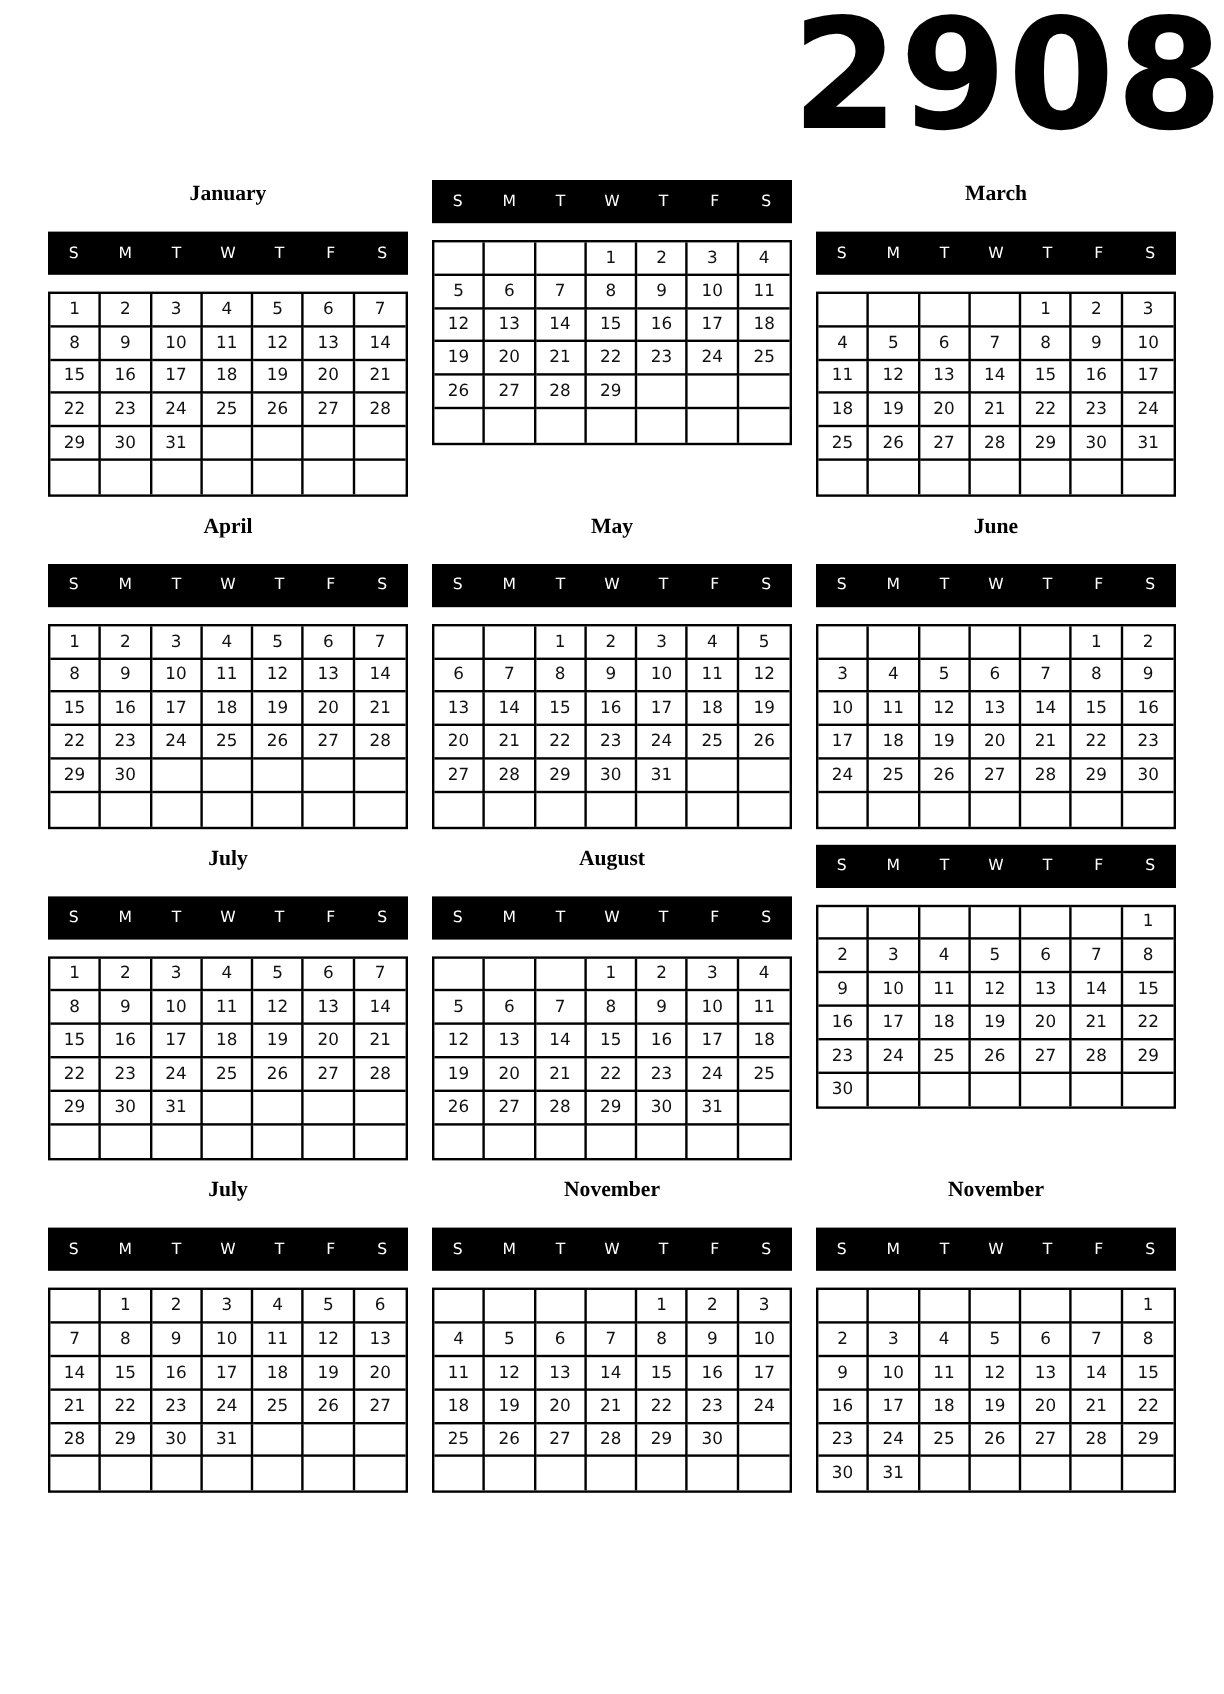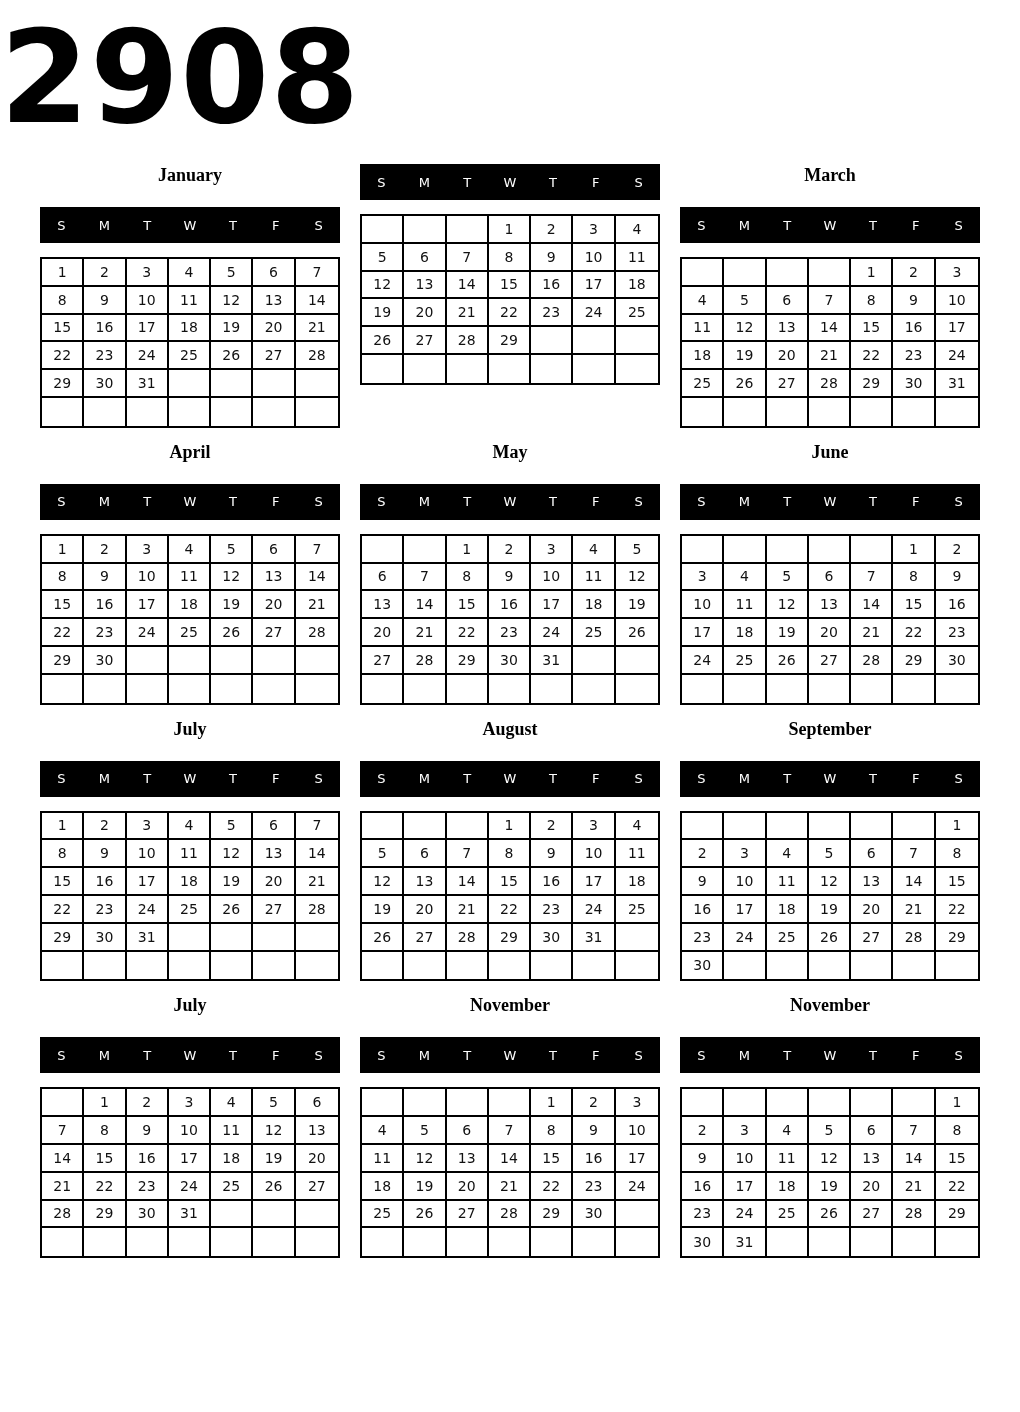--- a/index.html
+++ b/index.html
@@ -7,28 +7,29 @@
     padding: 0;
     background: #ffffff;
   }
   body {
     width: 1020px;
     height: 1412px;
     font-family: "DejaVu Sans", sans-serif;
     color: #000;
   }
   .year {
-    text-align: left;
+    text-align: right;
     font-size: 128px;
     font-weight: bold;
     line-height: 1;
-    padding-top: 14px;
+    padding-top: 0;
     height: 128px;
     margin-bottom: 22px;
     letter-spacing: 1px;
+    margin-left: 48px;
   }
   .months {
     display: grid;
     grid-template-columns: repeat(3, 300px);
     column-gap: 20px;
     padding: 0 40px;
   }
   .month-title {
     text-align: center;
     font-weight: bold;
@@ -526,21 +527,20 @@
         <div class="cell"></div>
         <div class="cell"></div>
         <div class="cell"></div>
         <div class="cell"></div>
         <div class="cell"></div>
         <div class="cell"></div>
       </div>
   </div>
 
   <div class="month">
-    <div class="month-title">September</div>
     <div class="dow-header">
         <div class="dow">S</div>
         <div class="dow">M</div>
         <div class="dow">T</div>
         <div class="dow">W</div>
         <div class="dow">T</div>
         <div class="dow">F</div>
         <div class="dow">S</div>
       </div>
     <div class="day-grid">

